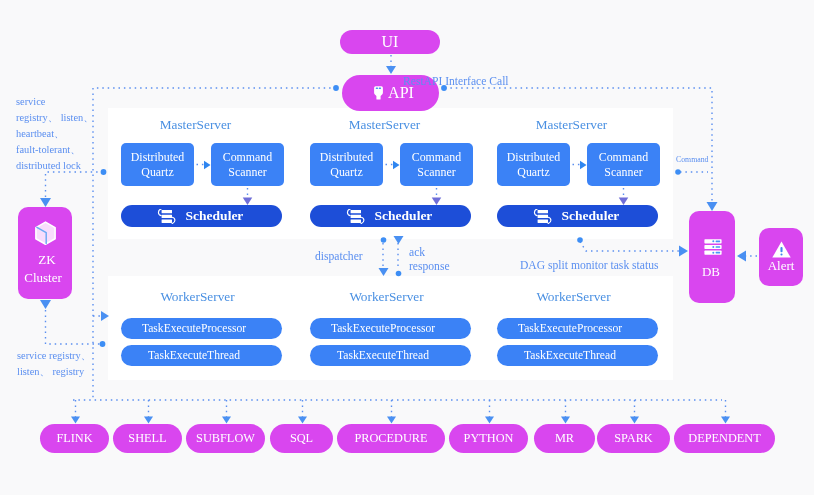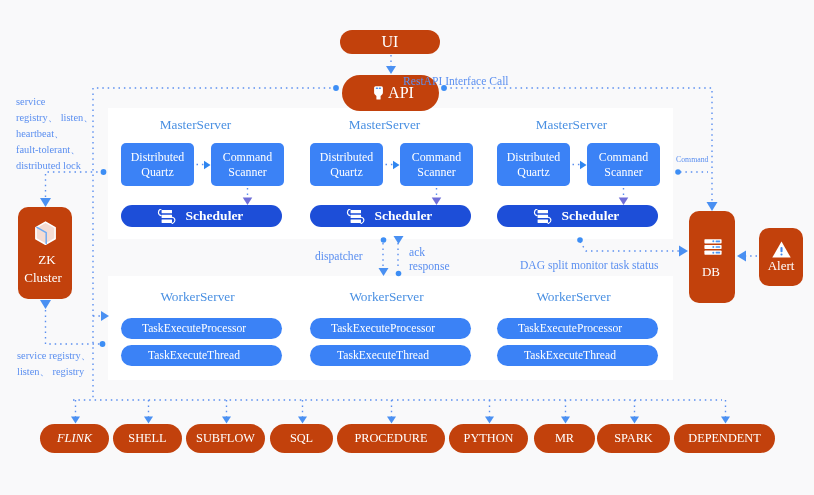--- a/index.html
+++ b/index.html
@@ -9,21 +9,21 @@
        -webkit-font-smoothing:antialiased;}
   #stage{position:relative;width:814px;height:495px;background:#f9f9fa;}
   .abs{position:absolute;box-sizing:border-box;}
   .node{display:flex;align-items:center;justify-content:center;color:#ffffff;
         text-align:center;line-height:1.18;}
   .pill{border-radius:999px;}
   svg.overlay{position:absolute;left:0;top:0;width:814px;height:495px;
               pointer-events:none;overflow:visible;}
   .panel{background:#ffffff;}
   
-  .bx-blue{background:#c2410c;}
+  .bx-blue{background:#d946ef;}
   .bx-lblue{background:#3b82f6;}
   .bx-purple{background:#1d4ed8;font-weight:bold;}
   .srv-title{color:#4a90e2;font-size:13.3px;text-align:center;}
   .note{color:#5b8ff0;font-size:10.4px;line-height:16px;white-space:nowrap;}
   .minilabel{color:#5b8ff0;font-size:11.6px;white-space:nowrap;}
 </style>
 </head>
 <body>
 
 <div id="stage">
@@ -283,21 +283,21 @@
         <span>TaskExecuteThread</span>
       </div>
     </div>
 
   <div class="abs minilabel" style="left:315px;top:250px;">dispatcher</div>
   <div class="abs minilabel" style="left:409px;top:246px;">ack</div>
   <div class="abs minilabel" style="left:409px;top:260px;">response</div>
   <div class="abs minilabel" style="left:520px;top:259px;">DAG split monitor task status</div>
 
   <div id="tasks">
-      <div class="abs node pill bx-blue" style="left:40px;top:424px;width:69px;height:29px;font-size:12.3px;font-style:italic;">
+      <div class="abs node pill bx-blue" style="left:40px;top:424px;width:69px;height:29px;font-size:12.3px;">
         <span>FLINK</span>
       </div>
       <div class="abs node pill bx-blue" style="left:113px;top:424px;width:69px;height:29px;font-size:12.3px;">
         <span>SHELL</span>
       </div>
       <div class="abs node pill bx-blue" style="left:186px;top:424px;width:79px;height:29px;font-size:12.3px;">
         <span>SUBFLOW</span>
       </div>
       <div class="abs node pill bx-blue" style="left:270px;top:424px;width:63px;height:29px;font-size:12.3px;">
         <span>SQL</span>

